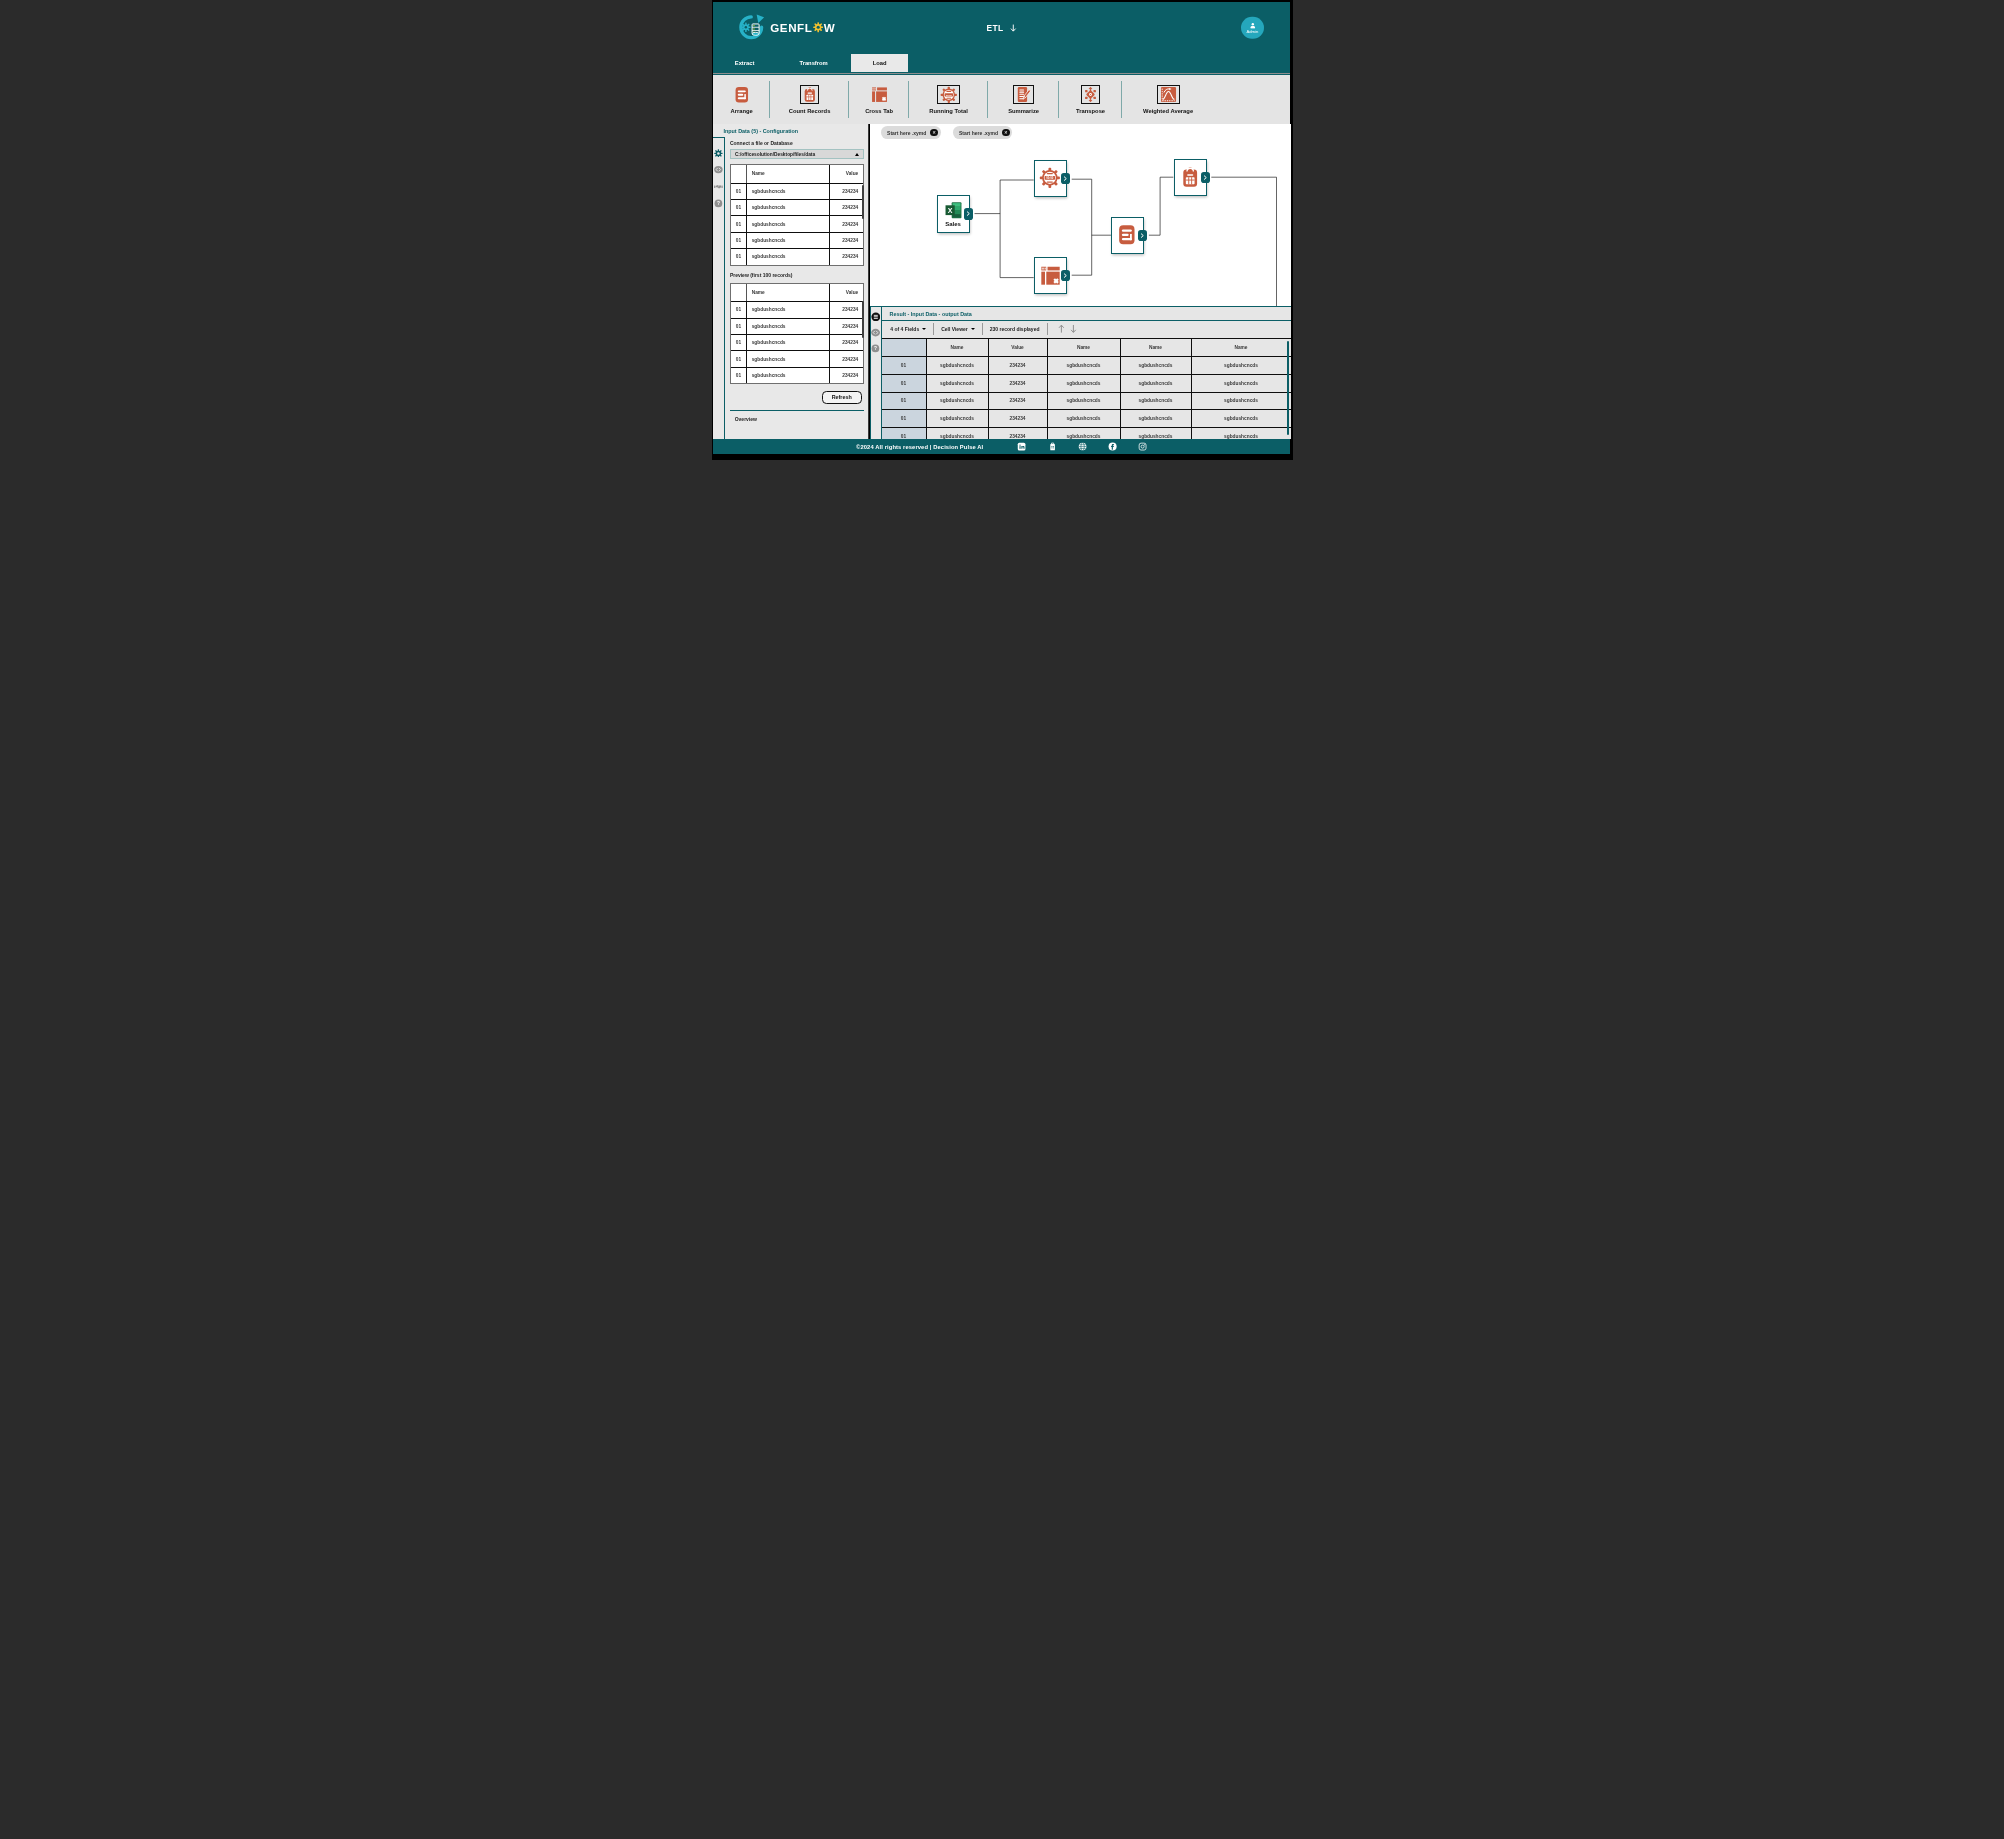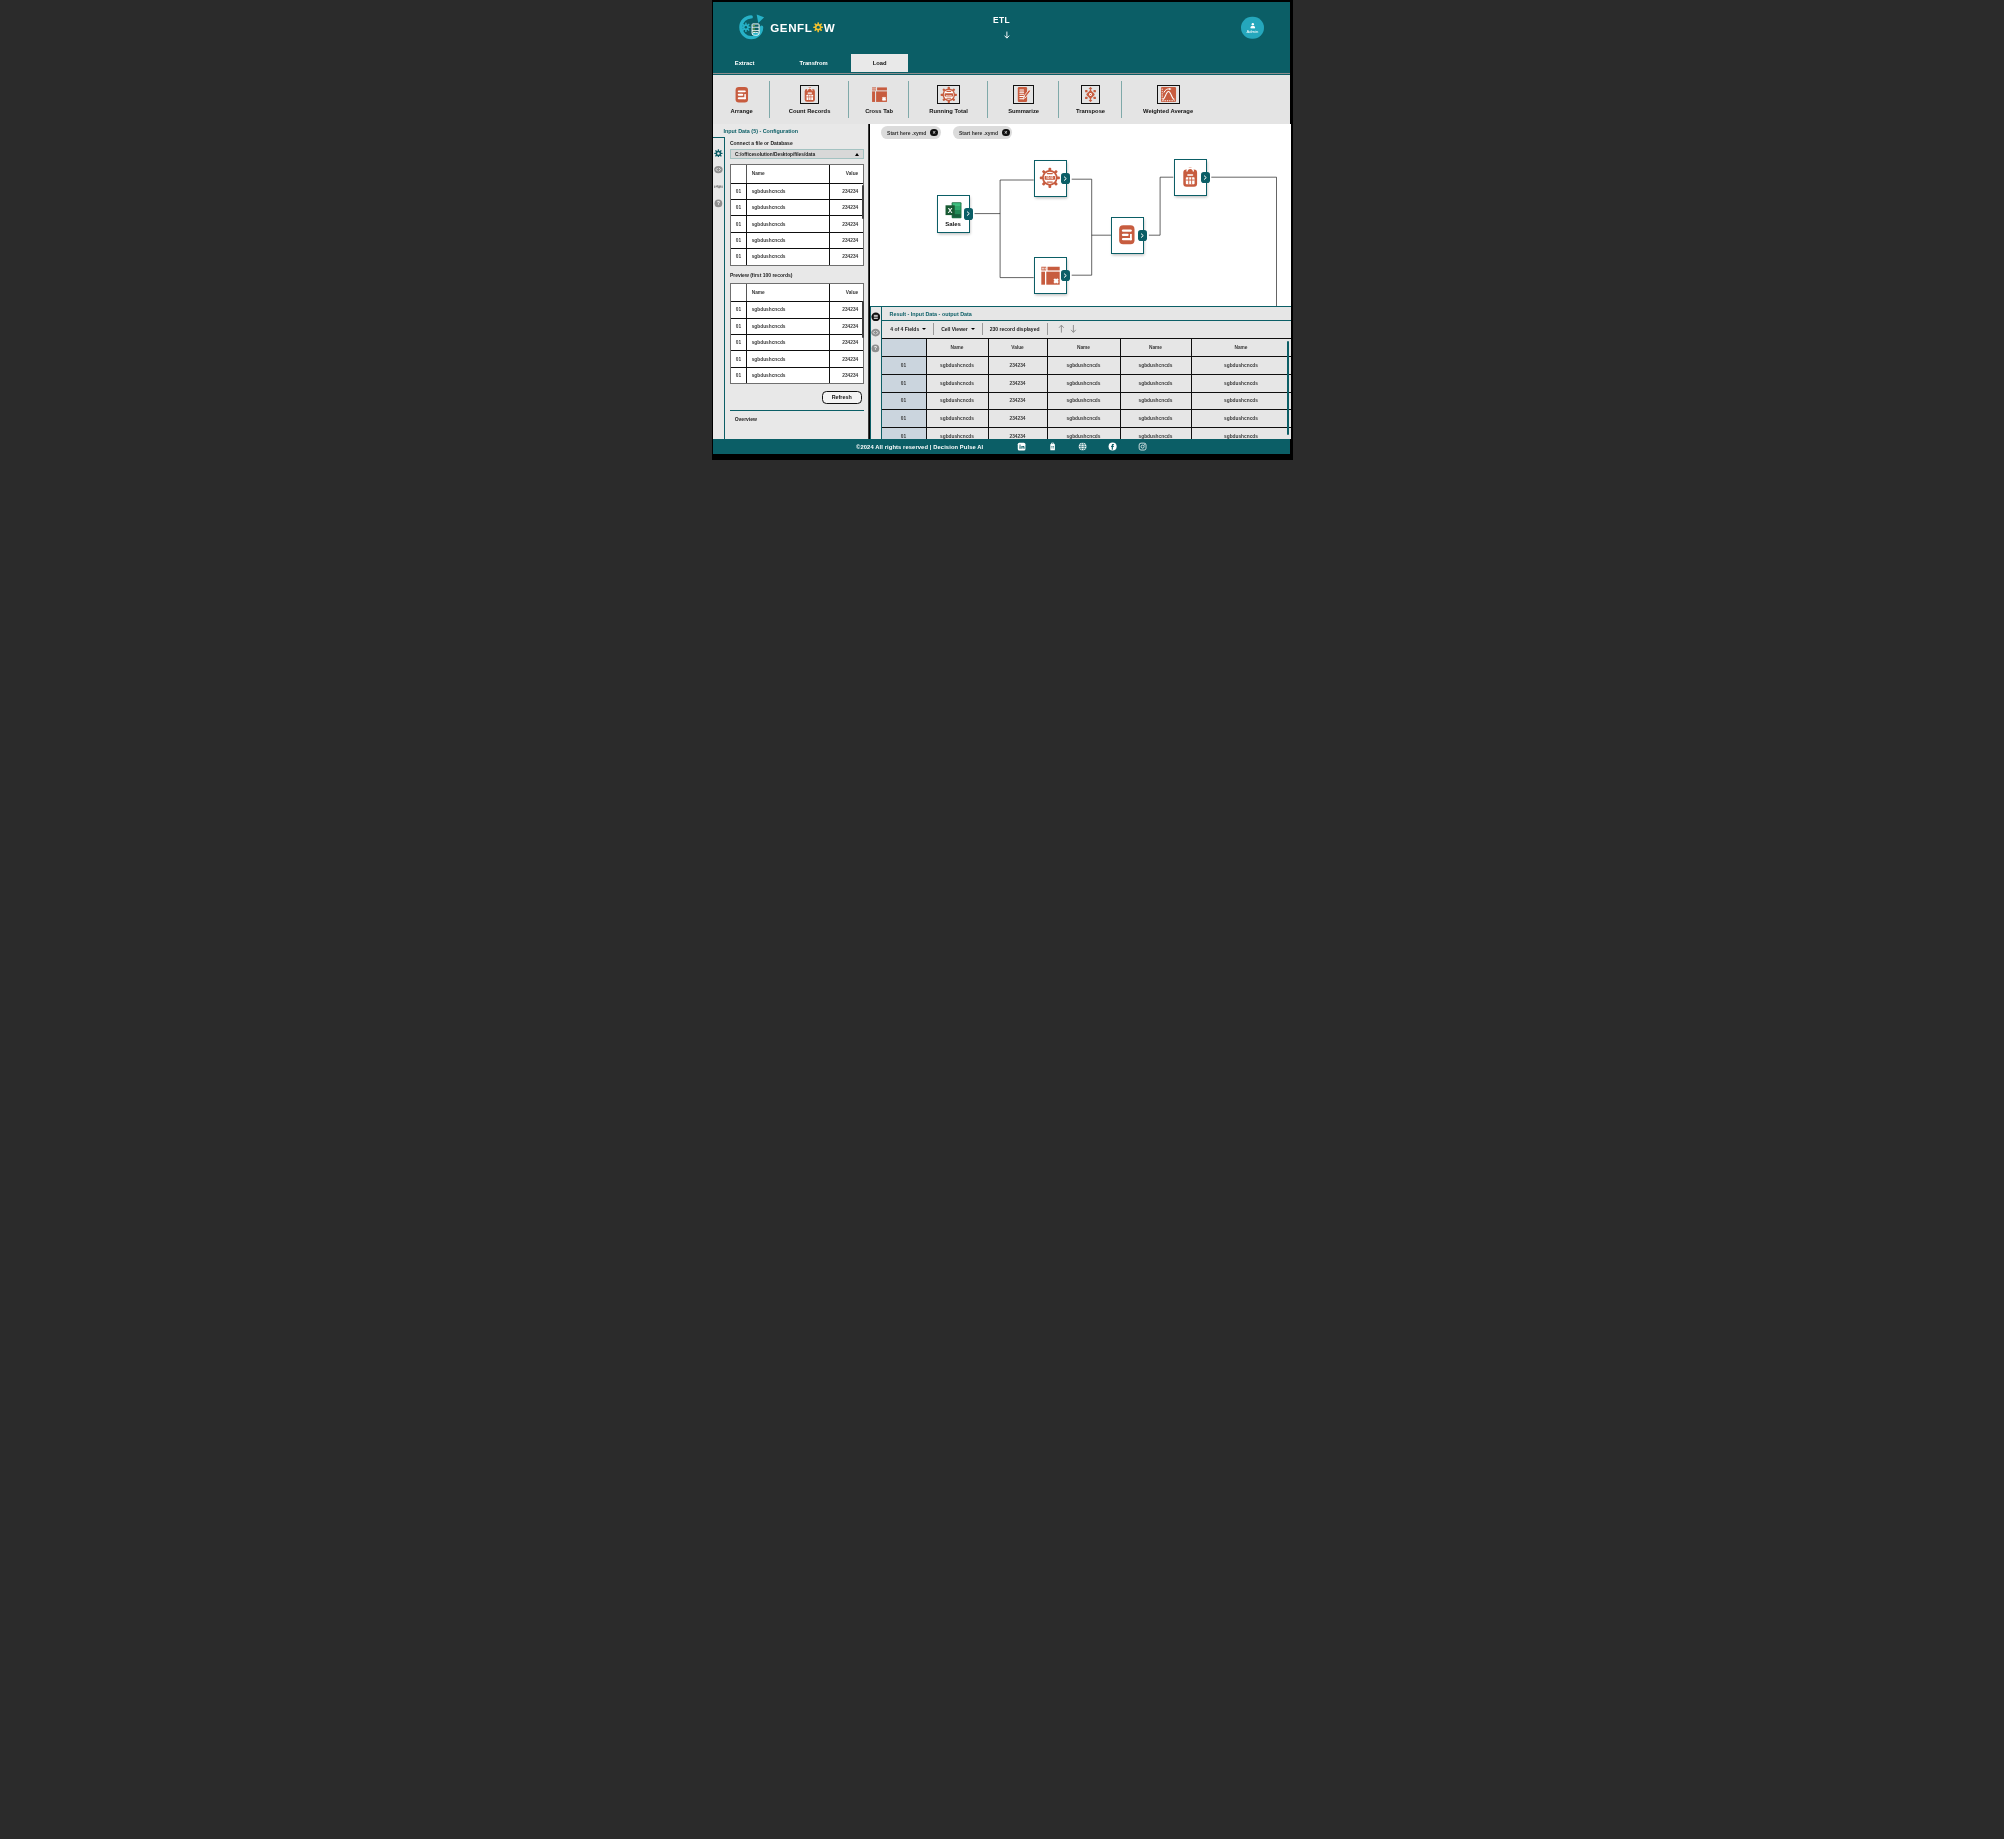--- a/index.html
+++ b/index.html
@@ -5,21 +5,21 @@
   * { box-sizing: border-box; margin: 0; padding: 0; }
   html,body { background:#2b2b2b; }
   body { font-family:"Liberation Sans","DejaVu Sans",sans-serif; }
   .frame { position:relative; width:581px; height:460px; background:#000; margin:0 auto; overflow:hidden; }
 
   
   .hdr { position:absolute; left:1.6px; top:1.6px; width:577px; height:52px; background:#0B5E66; display:flex; align-items:center; }
   .logo { display:flex; align-items:center; gap:5.6px; margin-left:25px; }
   .brand { display:flex; align-items:center; color:#fff; font-size:11.6px; font-weight:800; letter-spacing:0.6px; }
   .brand svg { margin:0 0.4px; }
-  .nav-center { position:absolute; left:50%; transform:translateX(-50%); display:flex; align-items:flex-end; gap:6.4px; color:#fff;flex-direction:column; }
+  .nav-center { position:absolute; left:50%; transform:translateX(-50%); display:flex; align-items:flex-end; gap:6.4px; color:#fff; }
   .nav-center .ttl { font-size:8.4px; font-weight:800; letter-spacing:0.4px; }
   .admin { position:absolute; right:26.5px; top:50%; transform:translateY(-50%); width:22.5px; height:22.5px; border-radius:50%; background:#25A7BC; display:flex; flex-direction:column; align-items:center; justify-content:center; cursor:pointer; }
   .admin .alabel { color:#fff; font-size:4.2px; margin-top:-0.4px; }
 
   
   .tabs { position:absolute; left:1.6px; top:54px; width:577px; height:20px; background:#0B5E66; display:flex; border-bottom:1.6px solid #8d8d8d; }
   .tab { height:18.4px; display:flex; align-items:center; justify-content:center; color:#fff; font-size:5.8px; font-weight:700; cursor:pointer; }
   .tab.t0 { width:63px; }
   .tab.t1 { width:75px; }
   .tab.t2 { width:57px; }

